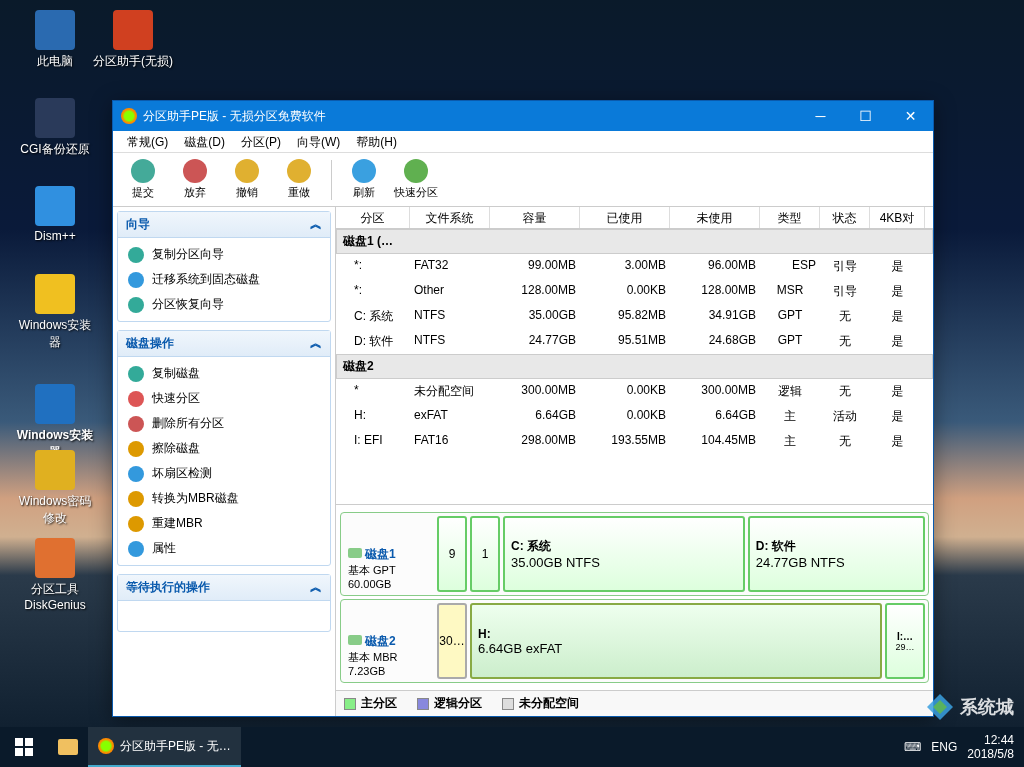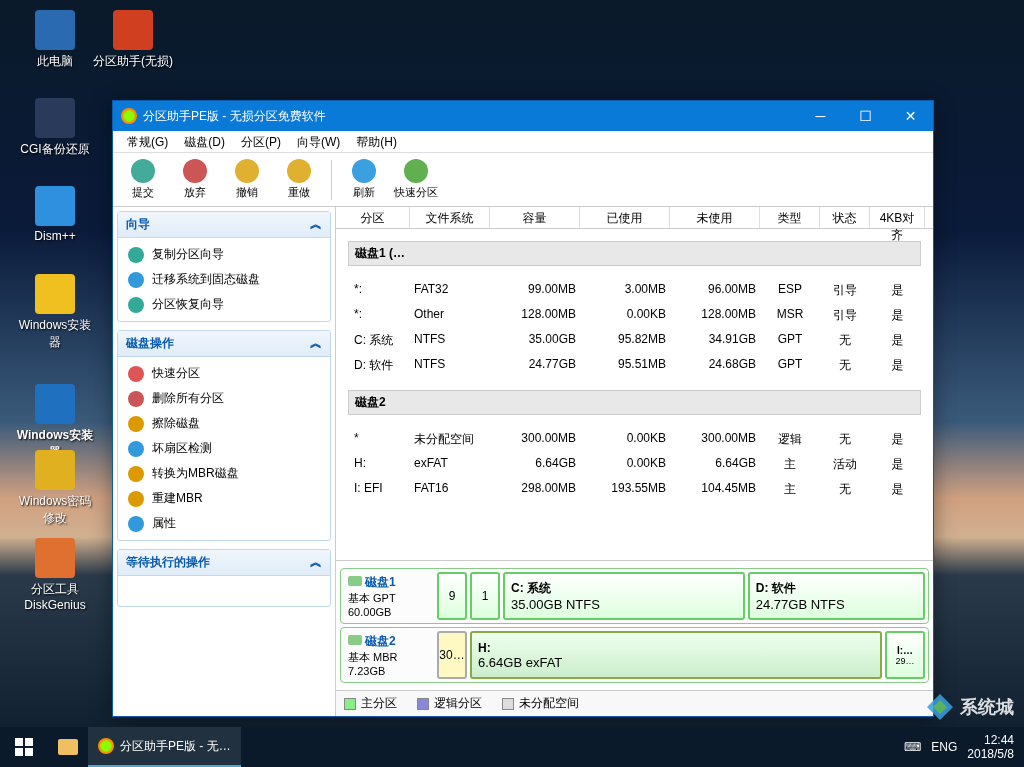--- a/index.html
+++ b/index.html
@@ -29,37 +29,37 @@
 .panel-h { background:linear-gradient(#f0f6fc,#e0ecf8); padding:4px 8px; font-weight:bold; color:#0a5aad; display:flex; justify-content:space-between; border-bottom:1px solid #c0d8f0; }
 .panel-h .chev { color:#0a5aad; }
 .panel-b { padding:4px 0; }
 .pitem { padding:4px 8px 4px 10px; display:flex; align-items:center; gap:8px; }
 .pic { width:16px; height:16px; flex-shrink:0; }
 
 .rightpanel { flex:1; display:flex; flex-direction:column; background:#fff; }
 .gridhead { display:flex; border-bottom:1px solid #ccc; background:#fff; height:22px; }
 .gridhead div { border-right:1px solid #ddd; padding:3px 4px; text-align:center; }
 .gridbody { flex:1; overflow:auto; }
-.diskhdr { background:#e8e8e8; border:1px solid #ccc; margin:12px; padding:3px 6px; font-weight:bold; }
+.diskhdr { background:#e8e8e8; border:1px solid #ccc; margin:0; padding:3px 6px; font-weight:bold; }
 .gridrow { display:flex; padding:2px 0; }
 .gridrow div { padding:2px 4px; text-align:right; }
 .gridrow .pname { text-align:left; padding-left:18px; }
 .c-part{width:74px}.c-fs{width:80px;text-align:right}.c-cap{width:90px}.c-used{width:90px}.c-free{width:90px}.c-type{width:60px}.c-stat{width:50px}.c-4k{width:55px}
 
 .diskmap { border-top:1px solid #ccc; padding:4px; }
 .dmrow { display:flex; border:1px solid #8c8; border-radius:4px; margin:3px 0; padding:3px; gap:3px; background:#fcfcfc; }
-.dmdisk { width:90px; padding:2px 4px; }
+.dmdisk { width:90px; padding:2px 4px;margin-top:28px; }
 .dmdisk .dn { font-weight:bold; color:#0a5aad; }
 .dmdisk .ds { font-size:11px; }
 .dmpart { border:2px solid #6c6; border-radius:3px; padding:3px 6px; background:linear-gradient(#fff,#dfd); display:flex; flex-direction:column; justify-content:center; }
 .dmpart.sel { border-color:#8a4; background:linear-gradient(#efe,#cec); }
 .dmpart.sm { width:30px; align-items:center; font-size:10px; }
 .dmpart .pn { font-weight:bold; }
 .dmpart .ps { font-size:13px; }
-.legend { display:flex; gap:20px; padding:4px 8px; border-top:1px solid #ccc; background:#f8f8f8; }
+.legend { display:flex; gap:20px; padding:4px 8px; border-top:1px solid #ccc; background:#f8f8f8;font-weight:bold; }
 .legend span { display:flex; align-items:center; gap:5px; }
 .legbox { width:12px; height:12px; border:1px solid #888; }
 
 .taskbar { position:absolute; left:0; bottom:0; width:1024px; height:40px; background:#0a1a2a; display:flex; align-items:center; color:#fff; }
 .startbtn { width:48px; height:40px; display:flex; align-items:center; justify-content:center; }
 .tbicon { width:40px; height:40px; display:flex; align-items:center; justify-content:center; }
 .taskbtn { height:40px; padding:0 10px; display:flex; align-items:center; gap:6px; border-bottom:2px solid #4ac; background:rgba(255,255,255,.1); }
 .taskbtn .tic2 { width:16px; height:16px; background:radial-gradient(circle,#8f0 40%,#f80 60%); border-radius:50%; }
 .tray { margin-left:auto; display:flex; align-items:center; gap:10px; padding:0 10px; font-size:11px; }
 </style>
@@ -166,20 +166,24 @@
               <span>分区恢复向导</span>
             </div>
           </div>
       </div>
       <div class="panel">
         <div class="panel-h">
             <span>磁盘操作</span>
             <span class="chev">︽</span>
           </div>
         <div class="panel-b" id="diskops-items">
+            <div class="pitem">
+              <div class="pic" style="background:#3a9;border-radius:50%"></div>
+              <span>复制磁盘</span>
+            </div>
             <div class="pitem">
               <div class="pic" style="background:#d55;border-radius:50%"></div>
               <span>快速分区</span>
             </div>
             <div class="pitem">
               <div class="pic" style="background:#c55;border-radius:50%"></div>
               <span>删除所有分区</span>
             </div>
             <div class="pitem">
               <div class="pic" style="background:#d90;border-radius:50%"></div>
@@ -224,21 +228,21 @@
         </div>
       <div class="gridbody">
         <div class="diskhdr">磁盘1 (…</div>
         <div id="disk1rows">
             <div class="gridrow">
               <div class="c-part pname">*:</div>
               <div class="c-fs" style="text-align:left">FAT32</div>
               <div class="c-cap">99.00MB</div>
               <div class="c-used">3.00MB</div>
               <div class="c-free">96.00MB</div>
-              <div class="c-type" style="text-align:center">ESP</div>
+              <div class="c-type" style="text-align:right">ESP</div>
               <div class="c-stat" style="text-align:center">引导</div>
               <div class="c-4k" style="text-align:center">是</div>
             </div>
             <div class="gridrow">
               <div class="c-part pname">*:</div>
               <div class="c-fs" style="text-align:left">Other</div>
               <div class="c-cap">128.00MB</div>
               <div class="c-used">0.00KB</div>
               <div class="c-free">128.00MB</div>
               <div class="c-type" style="text-align:center">MSR</div>

